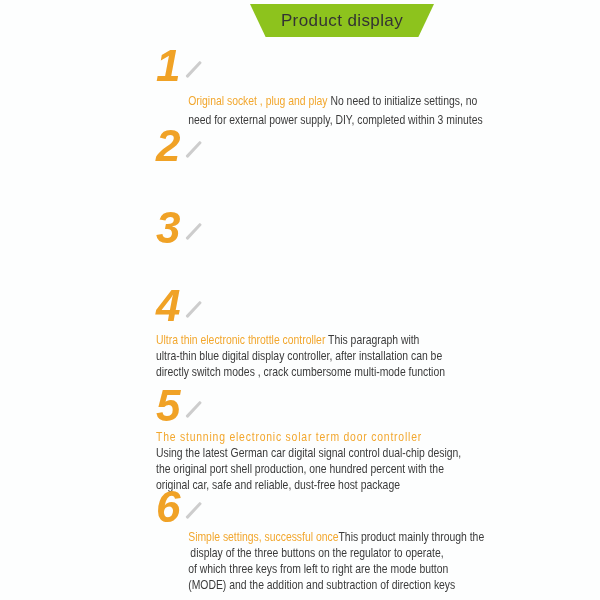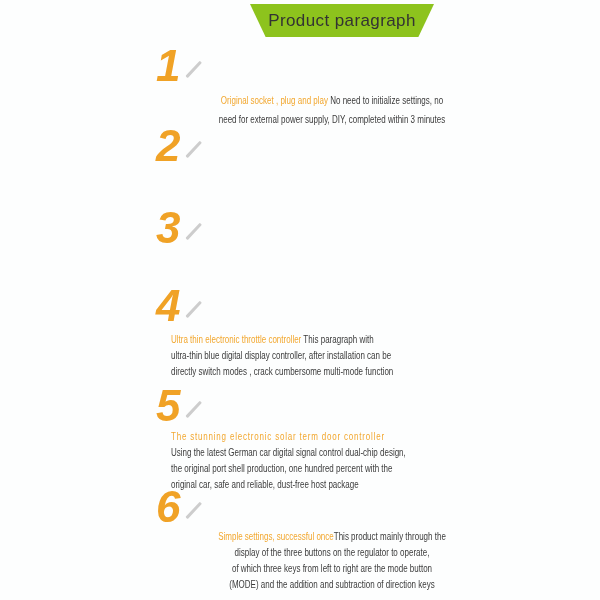--- a/index.html
+++ b/index.html
@@ -30,39 +30,39 @@
     color:#f0a226;
   }
   .num .slash{
     position:absolute;left:27px;top:25px;width:21px;height:2.5px;
     background:#cdcdcd;transform:rotate(-47deg);border-radius:1px;
   }
   .i1n{top:43px}.i2n{top:123px}.i3n{top:205px}
   .i4n{top:283px}.i5n{top:383px}.i6n{top:484px}
   
   .para{
-    position:absolute;left:171px;width:322px;
-    font-size:10px;line-height:16px;color:#3b3b3b;
+    position:absolute;left:156px;width:322px;
+    font-size:13px;line-height:16px;color:#3b3b3b;
   }
   .para .line{white-space:nowrap;transform:scaleX(0.8);}
   .para.center .line{transform-origin:50% 50%;text-align:center;}
   .para.left .line{transform-origin:0 50%;text-align:left;}
   .heading{color:#f2a72e;}
   .i5p .heading{letter-spacing:1px;}
   .i1p{top:91px;line-height:19px}
   .i2p{top:174px}.i3p{top:262px}.i4p{top:332px}
   .i5p{top:429px}.i6p{top:529px}
 </style>
 </head>
 <body>
 
 <div class="canvas">
 
   <div class="badge">
-    <span class="badge-label">Product paragraph</span>
+    <span class="badge-label">Product display</span>
   </div>
 
   <div class="num i1n">
     <span>1</span>
     <span class="slash"></span>
   </div>
   <div class="para center i1p">
     <div class="line"><span class="heading">Original socket , plug and play</span><span> No need to initialize settings, no</span></div>
     <div class="line">need for external power supply, DIY, completed within 3 minutes</div>
   </div>

